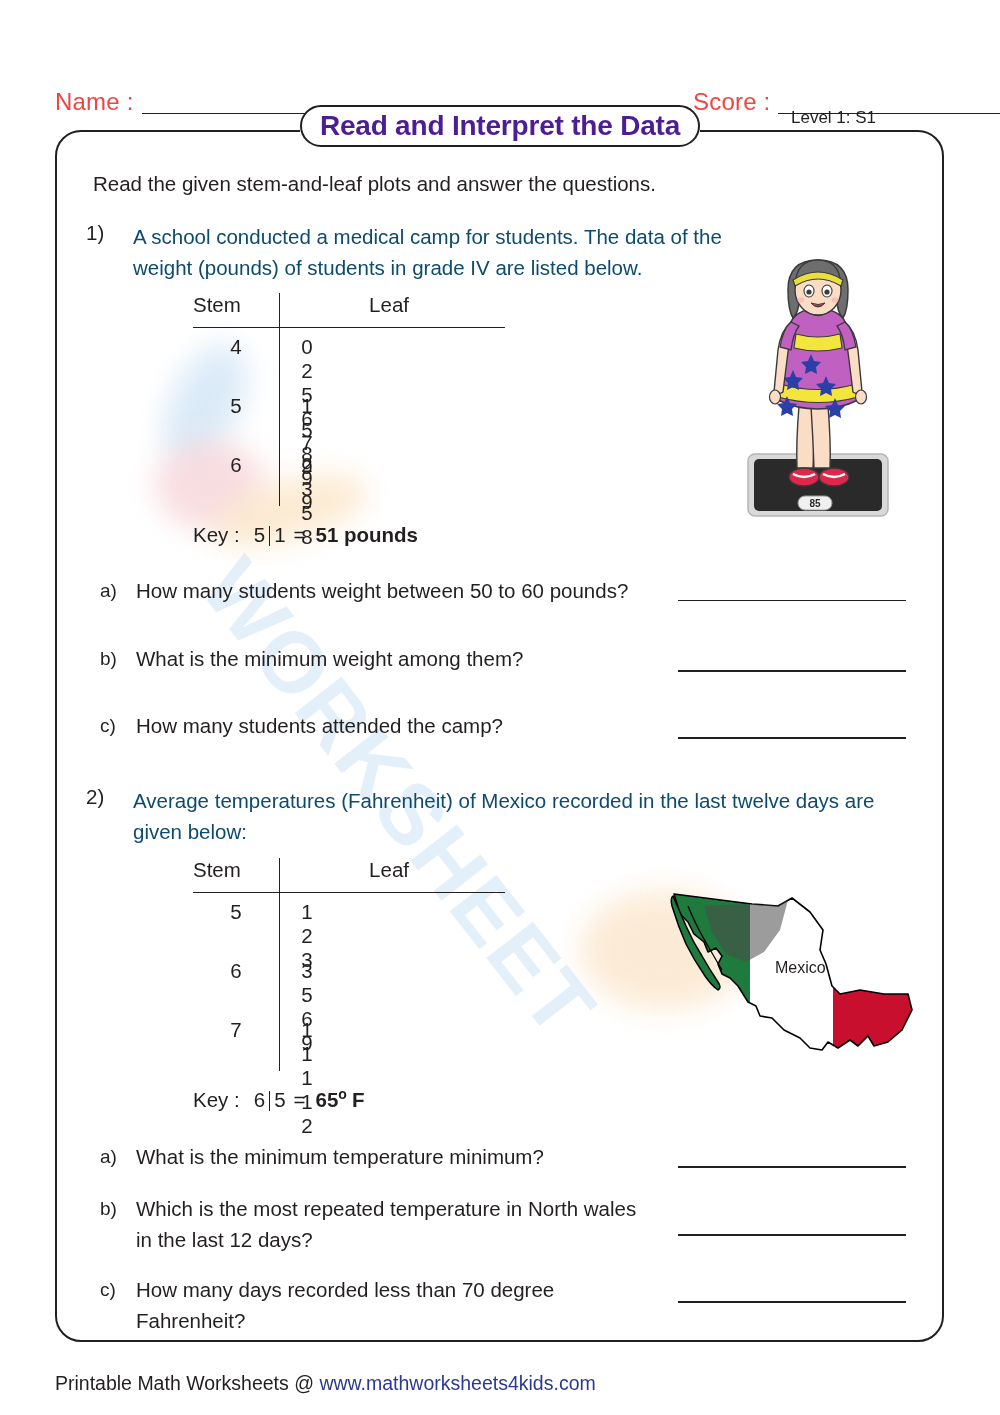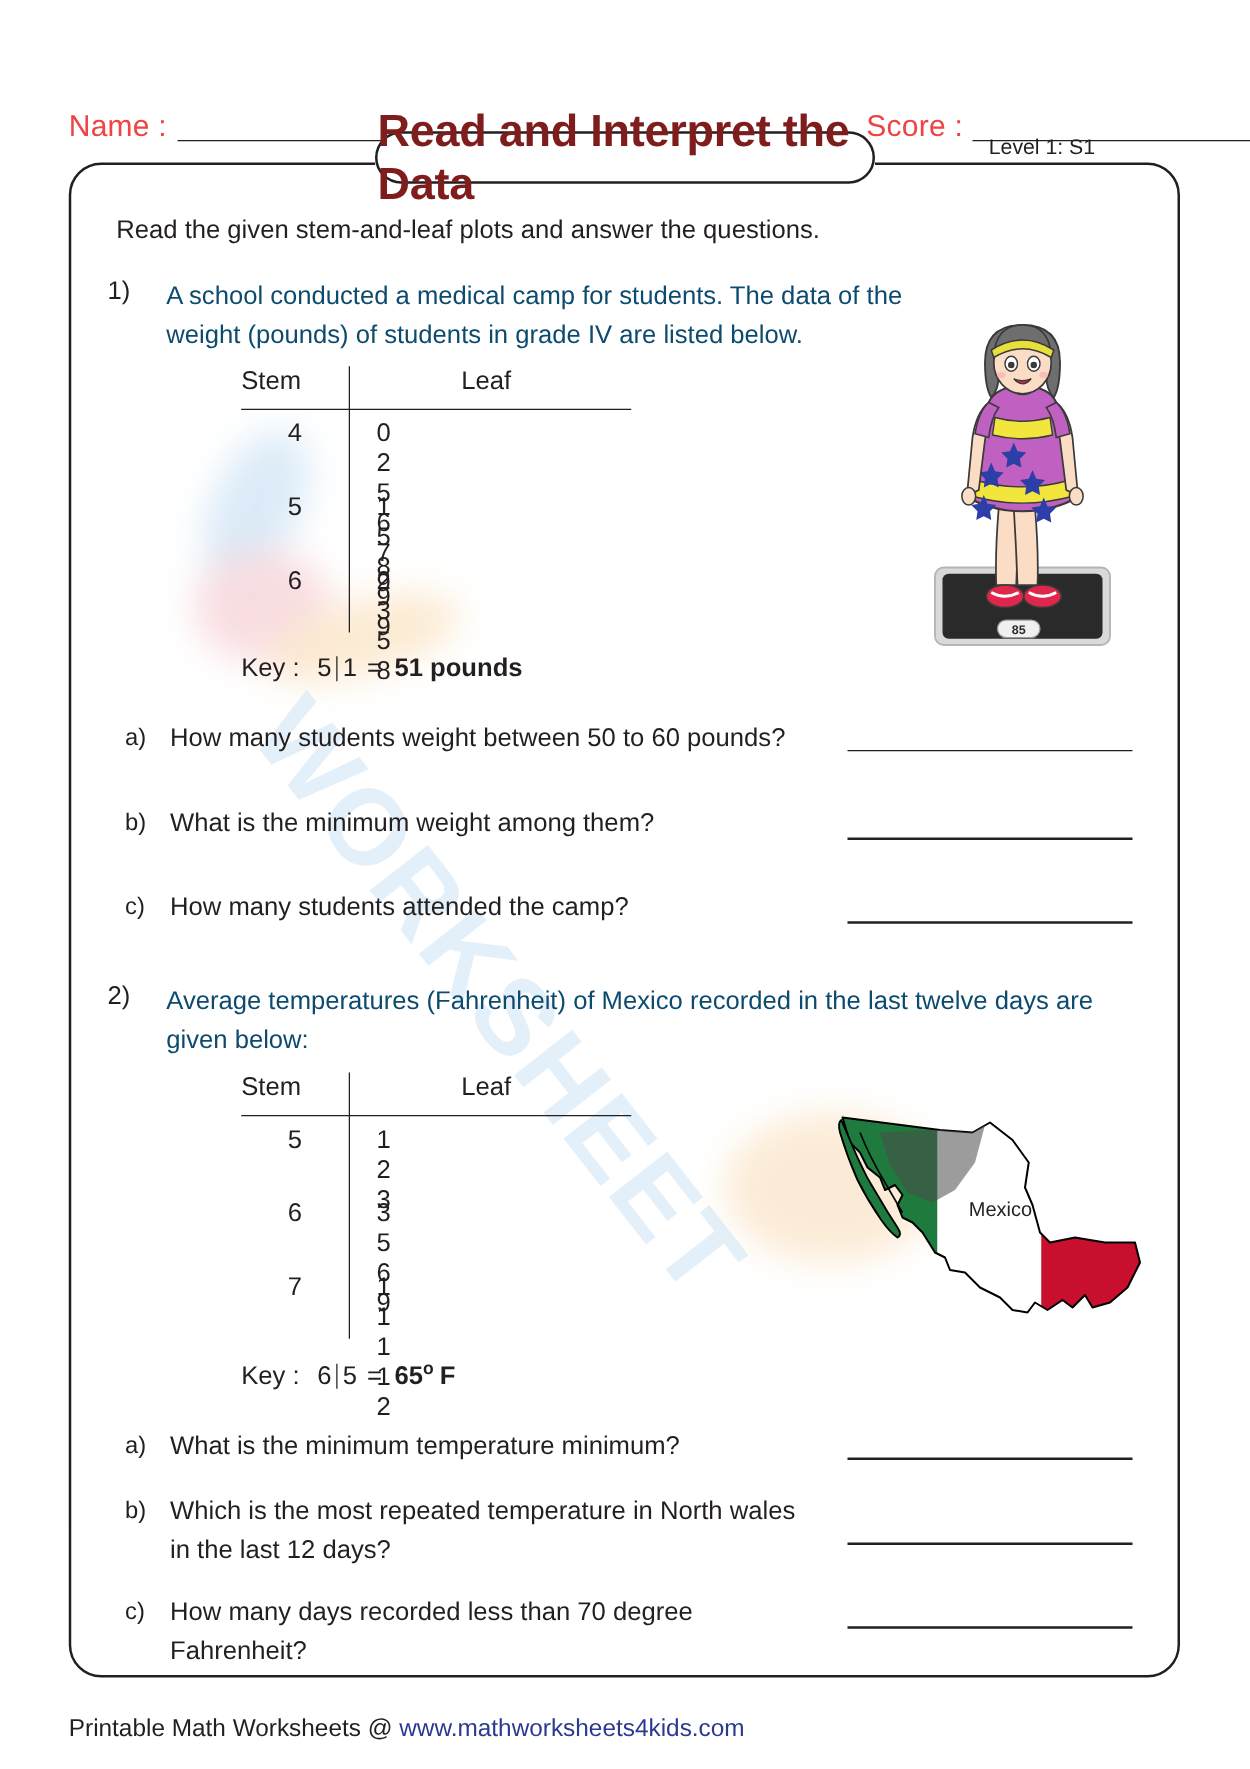--- a/index.html
+++ b/index.html
@@ -65,23 +65,23 @@
     height: 42px;
     border: 2.2px solid #231f20;
     border-radius: 22px;
     background: #ffffff;
     box-sizing: border-box;
     display: flex;
     align-items: center;
     justify-content: center;
   }
   #title-pill span {
-    font-size: 36px;
+    font-size: 28px;
     font-weight: bold;
-    color: #7f1d1d;
+    color: #4c1d95;
     letter-spacing: -.2px;
   }
   #level-tag {
     position: absolute;
     left: 791px;
     top: 108px;
     font-size: 17px;
     color: #231f20;
     white-space: nowrap;
   }

